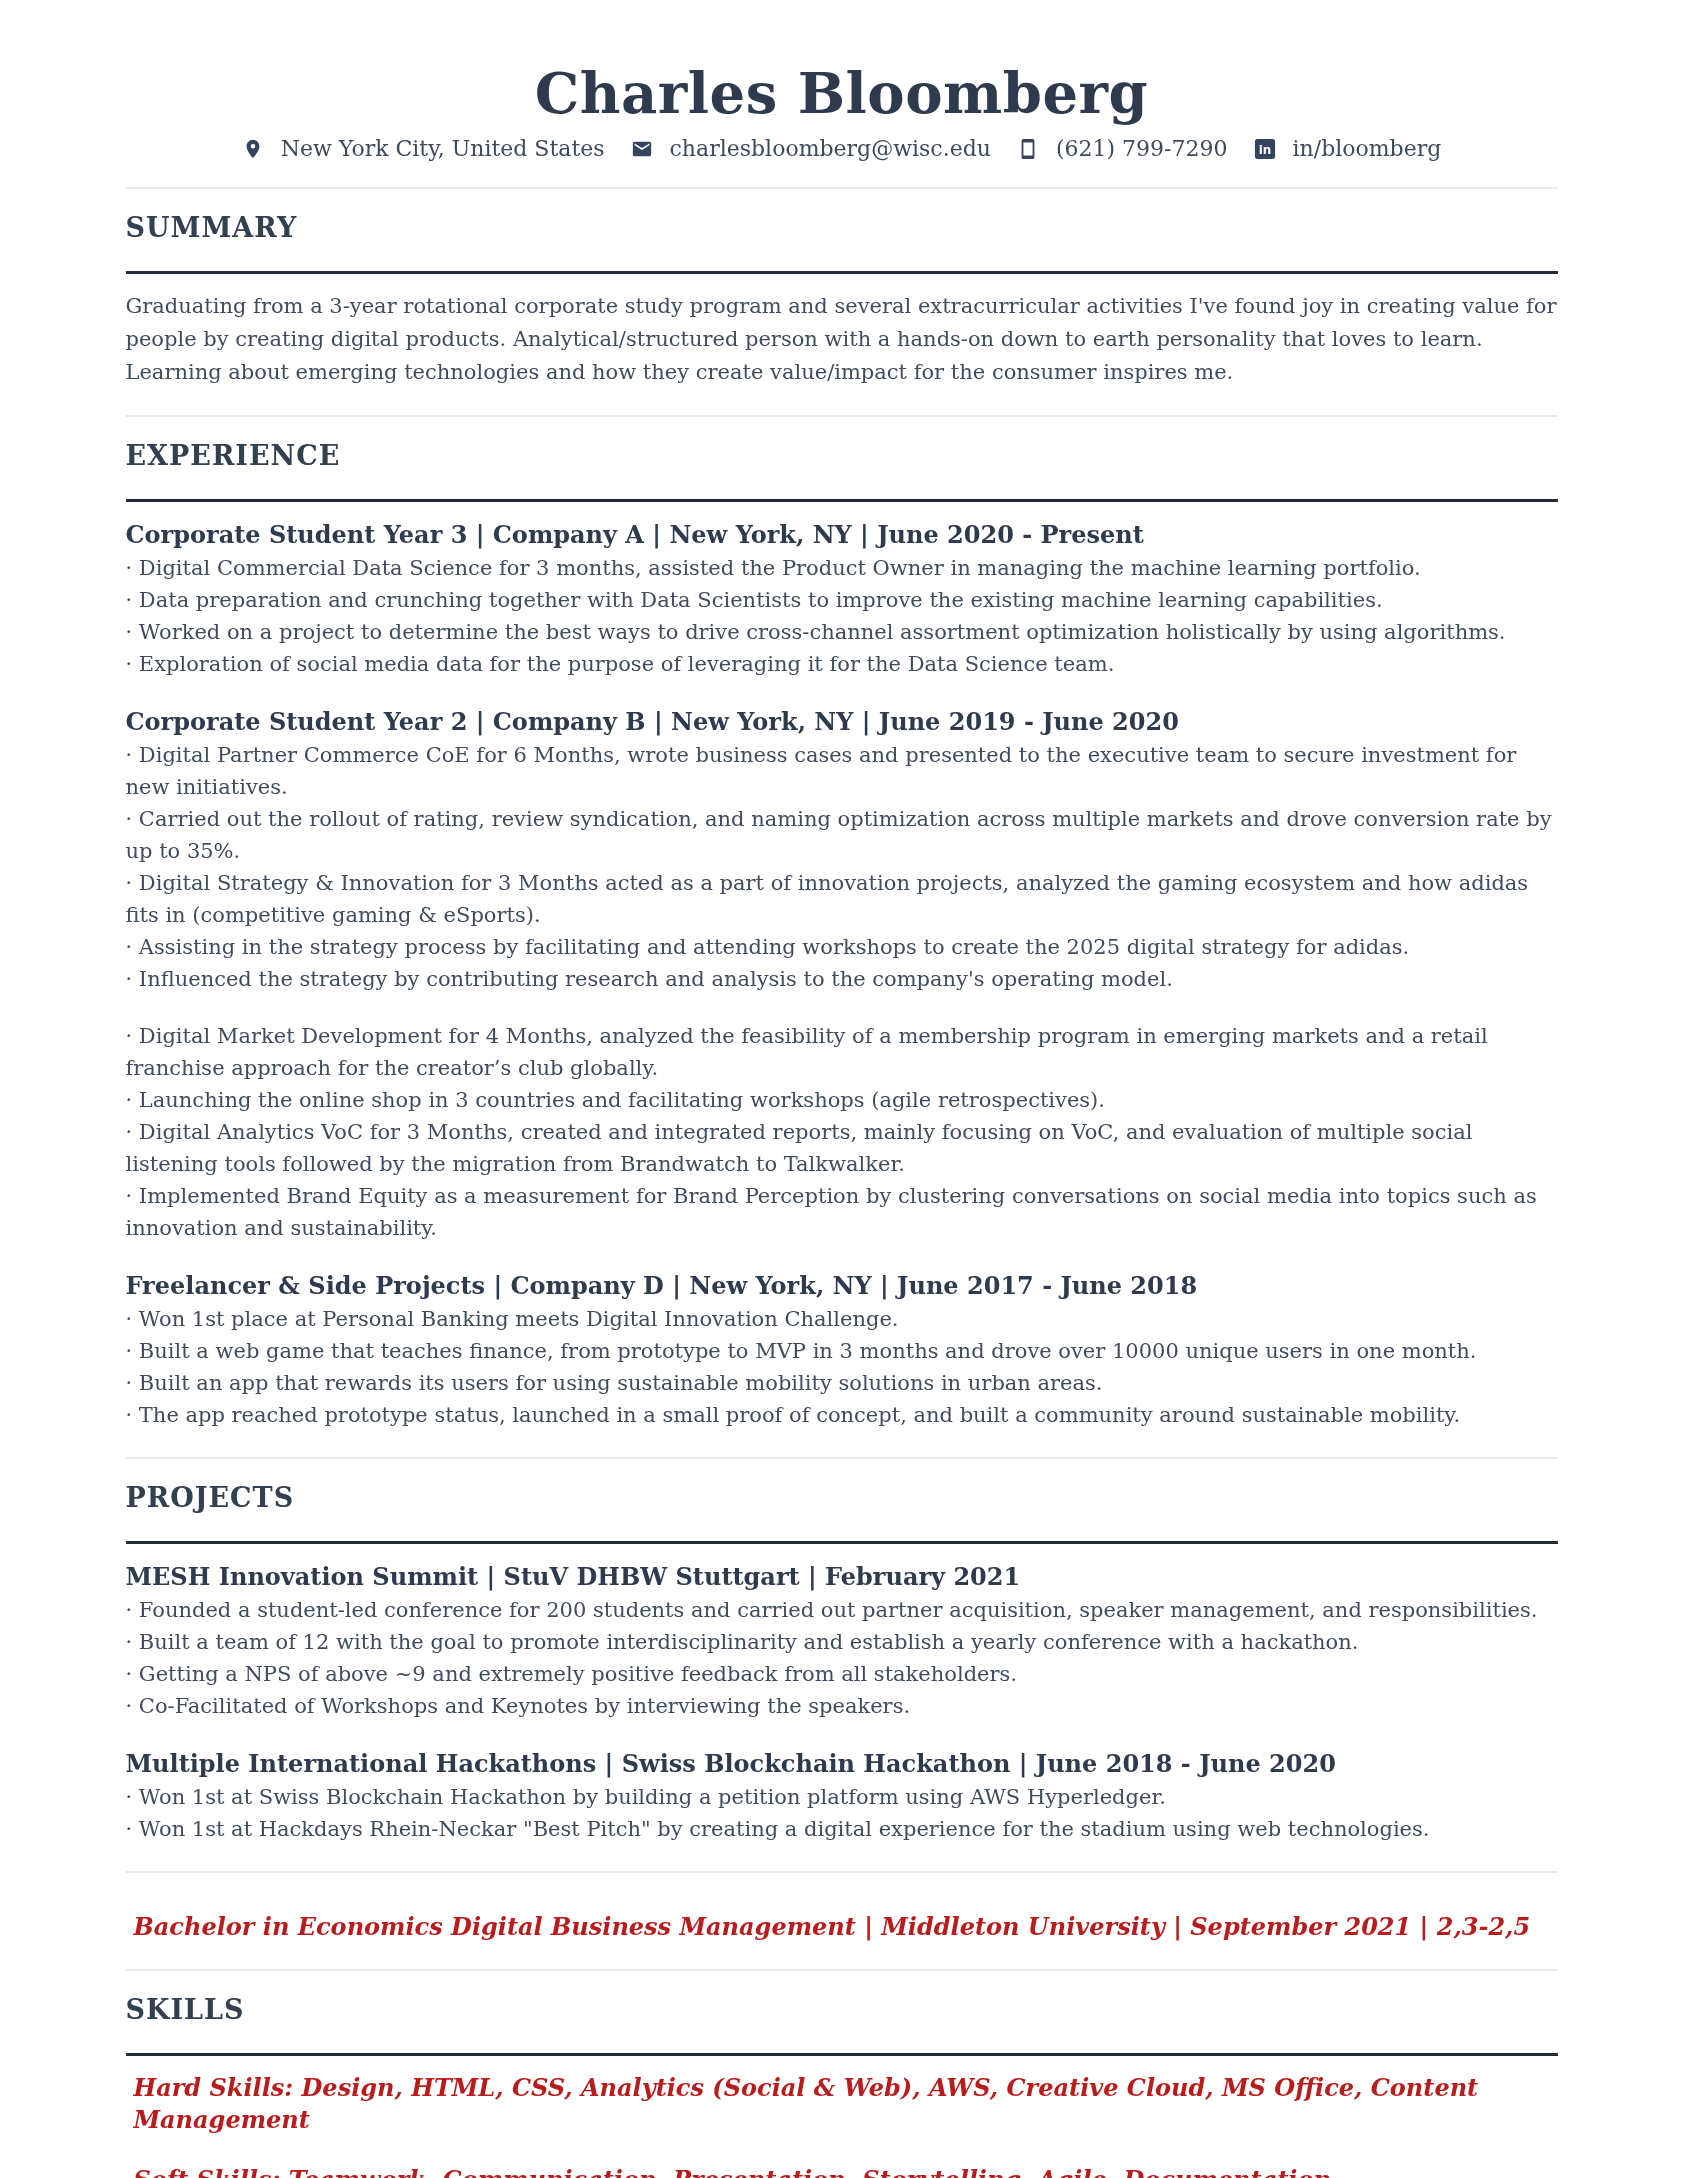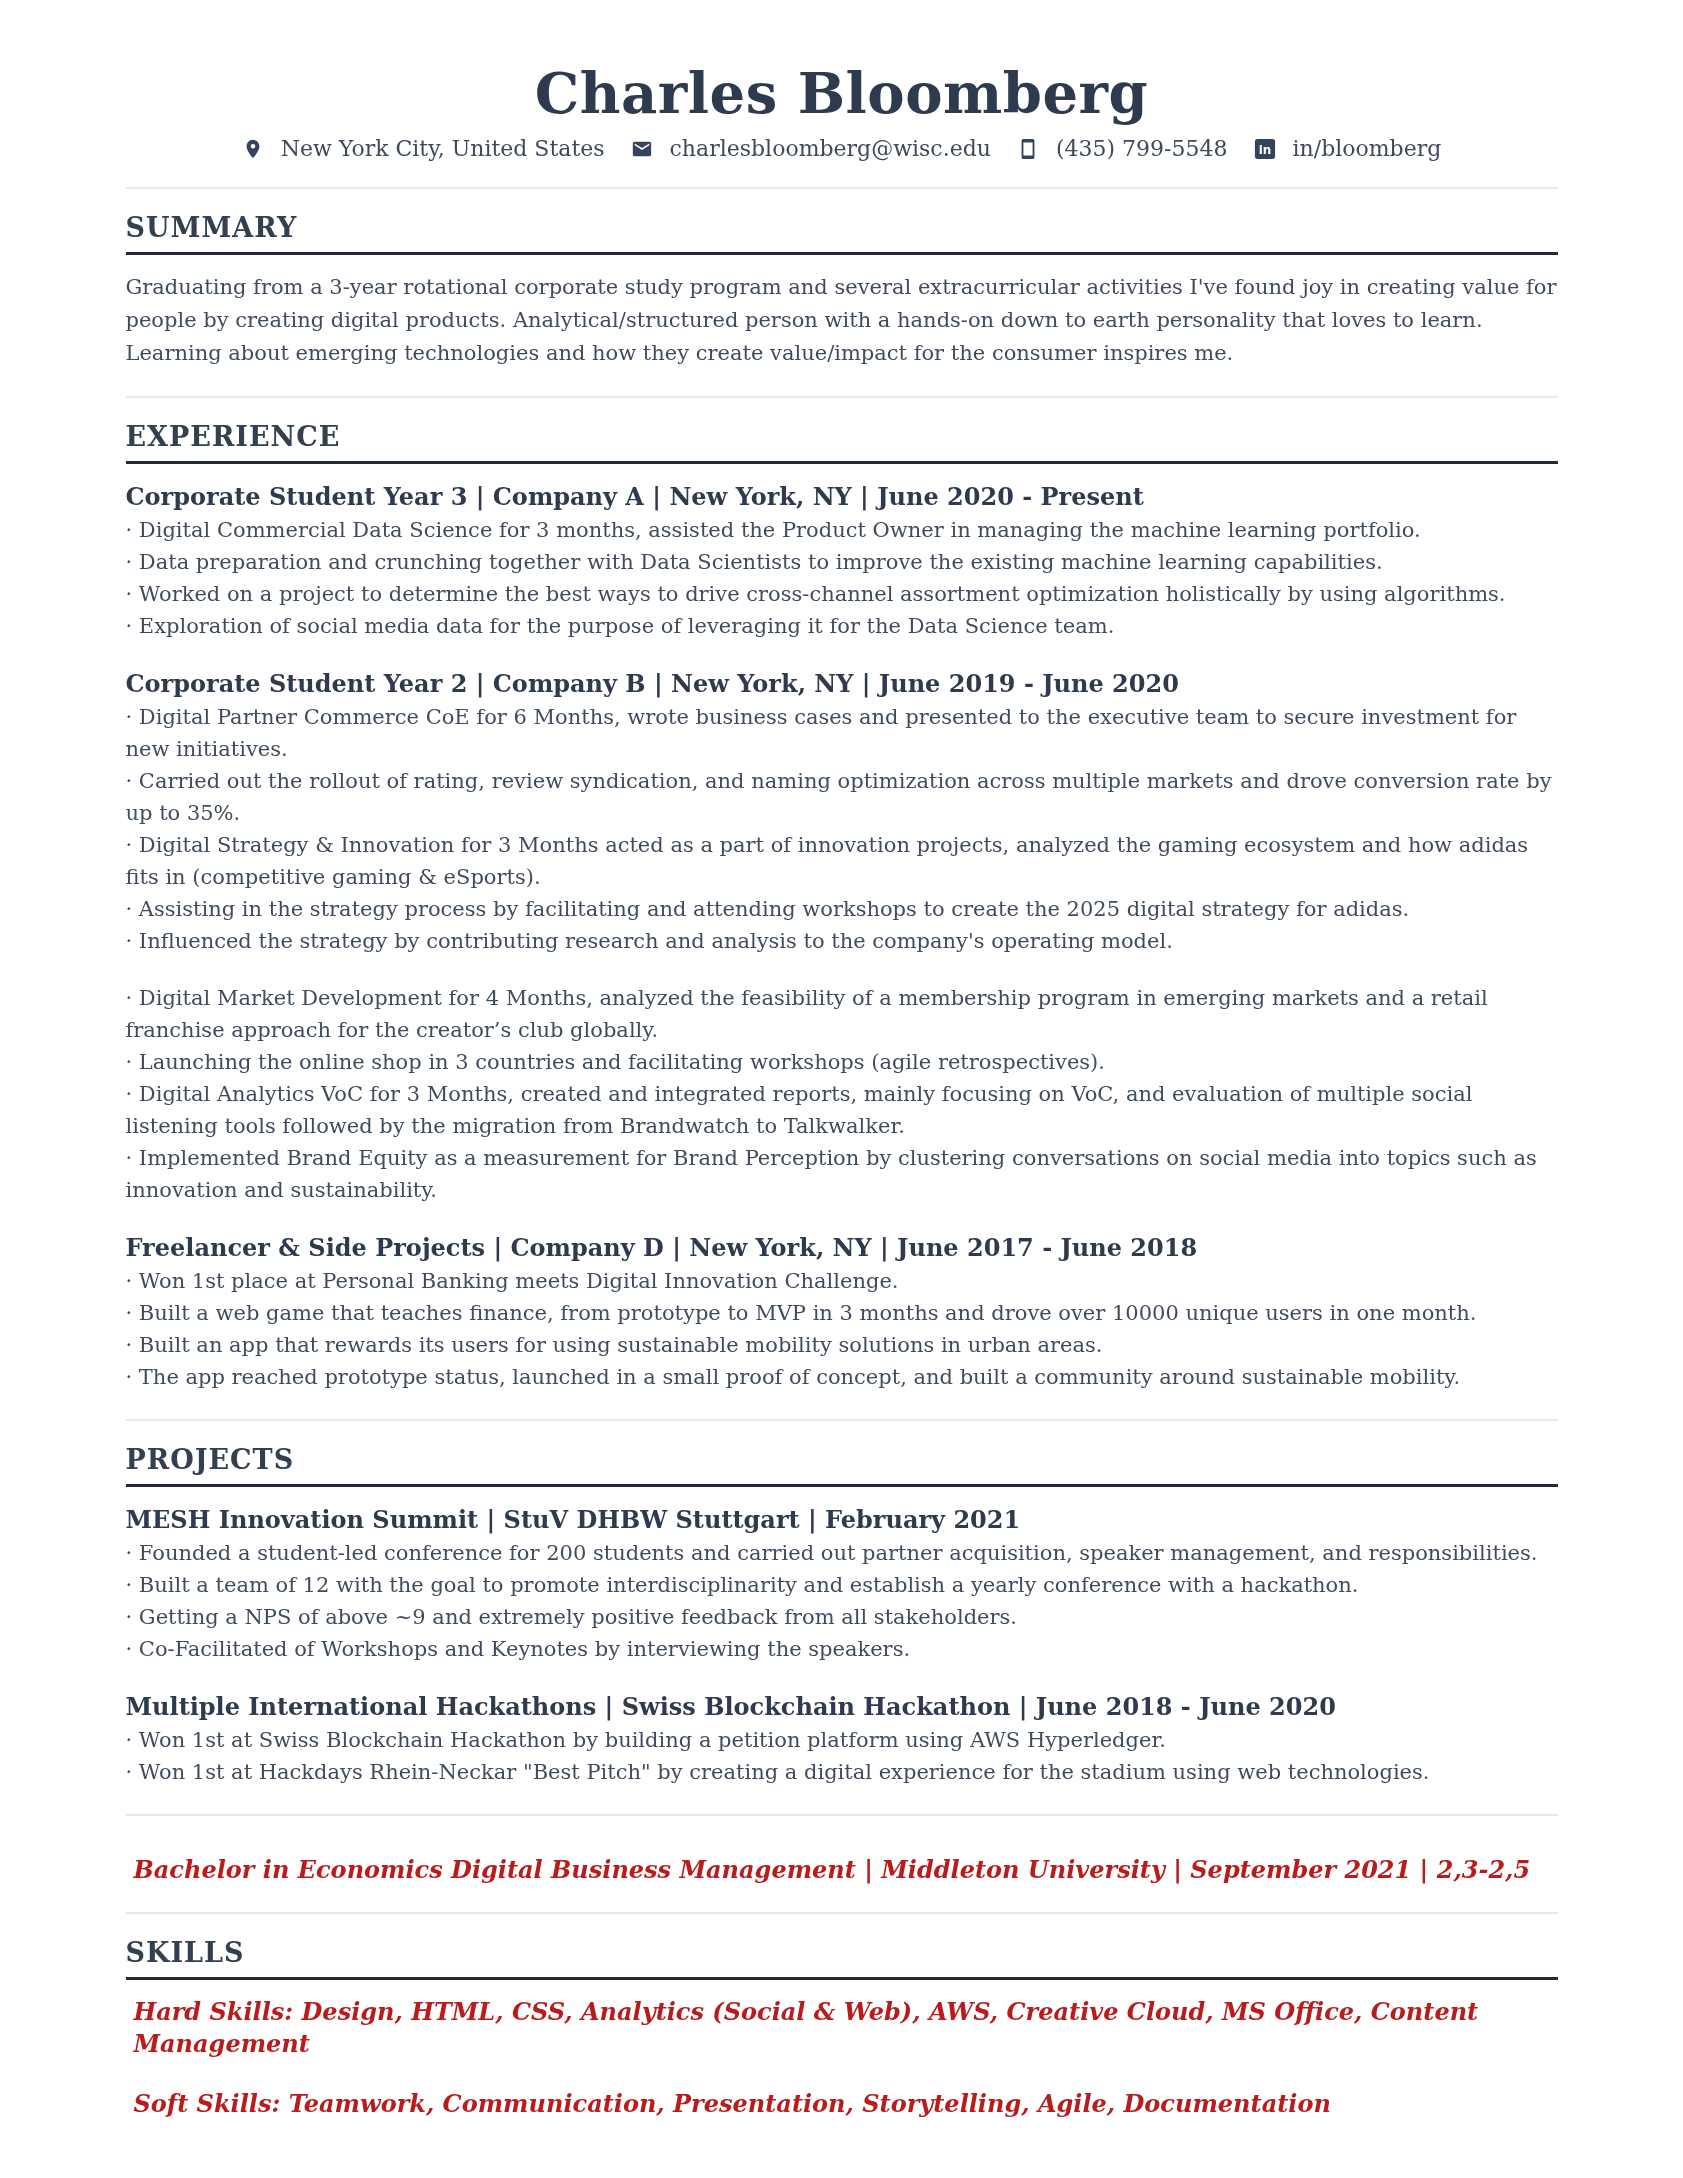--- a/index.html
+++ b/index.html
@@ -18,21 +18,21 @@
     display:flex;justify-content:center;align-items:center;gap:26px;
     margin-top:16px;font-size:22px;color:#3c4a5c;
   }
   .citem{display:flex;align-items:center;gap:17px;}
   .icon{display:inline-flex;}
   .icon svg{width:22px;height:22px;fill:#34445c;display:block;}
   
   .section{margin-top:26px;border-top:2px solid #e9e9e9;padding-top:22px;}
   .stitle{
     margin:0;font-size:27px;line-height:34px;font-weight:700;color:#33404f;
-    letter-spacing:1px;border-bottom:3px solid #222b36;padding-bottom:7px;
+    letter-spacing:1px;border-bottom:3px solid #222b36;padding-bottom:26px;
   }
   .body{margin:16px 0 0;font-size:21px;line-height:33px;}
   .entry{margin-top:25px;}
   .entry.first{margin-top:16px;}
   .jtitle{margin:0;font-size:24px;line-height:34px;font-weight:700;color:#2e3b4e;}
   .bullet{margin:0;font-size:21px;line-height:32px;}
   .bullet::before{content:"\00B7\00A0";}
   .strong-line{margin:16px 8px 0;font-size:24px;line-height:32px;font-weight:700;color:#b91c1c;font-style:italic;}
   .strong-line.gap{margin-top:28px;}
 </style>
@@ -59,21 +59,21 @@
             </svg>
         </span>
         <span>charlesbloomberg@wisc.edu</span>
       </span>
       <span class="citem">
         <span class="icon">
           <svg viewBox="0 0 24 24">
               <path d="M17 1.01 7 1c-1.1 0-2 .9-2 2v18c0 1.1.9 2 2 2h10c1.1 0 2-.9 2-2V3c0-1.1-.9-1.99-2-1.99zM17 19H7V5h10v14z"></path>
             </svg>
         </span>
-        <span>(435) 799-5548</span>
+        <span>(621) 799-7290</span>
       </span>
       <span class="citem">
         <span class="icon">
           <svg viewBox="0 0 24 24">
               <rect x="1" y="1" width="22" height="22" rx="3"></rect>
               <text x="12" y="17.5" text-anchor="middle" font-size="13" font-weight="bold" fill="#ffffff" font-family="DejaVu Sans, sans-serif">in</text>
             </svg>
         </span>
         <span>in/bloomberg</span>
       </span>

